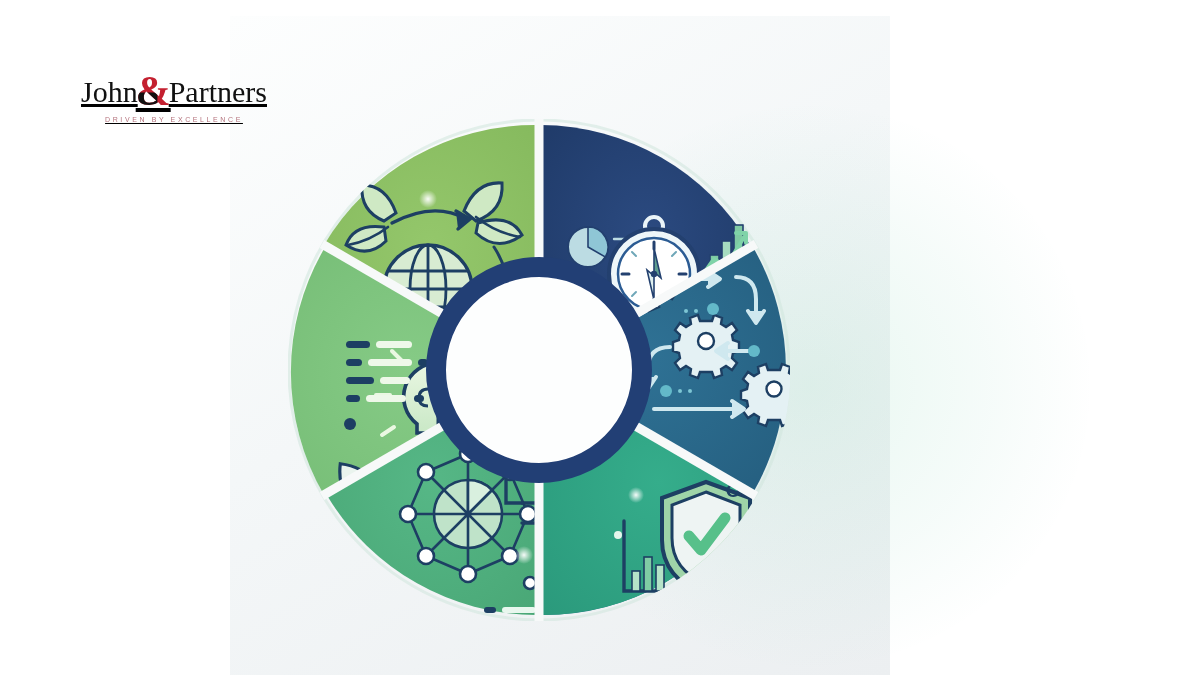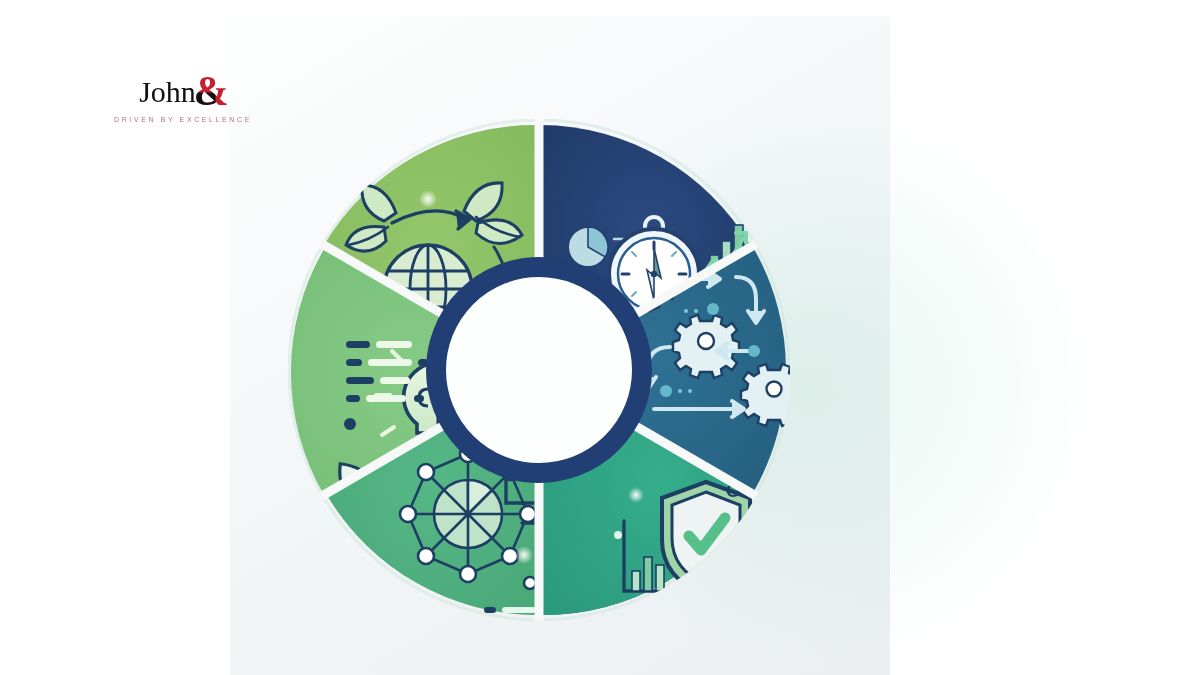--- a/index.html
+++ b/index.html
@@ -19,21 +19,21 @@
   }
   #panel-glow {
     position:absolute; left:300px; top:90px;
     width:560px; height:560px;
     border-radius:50%;
     background:radial-gradient(circle at 50% 50%, rgba(150,220,190,0.22) 0%, rgba(160,220,200,0.10) 45%, rgba(255,255,255,0) 72%);
     pointer-events:none;
   }
 
   
-  #logo-block { position:absolute; left:88px; top:72px; width:190px; }
+  #logo-block { position:absolute; left:79px; top:72px; width:190px;text-decoration:underline; }
   .logo-row {
     display:flex; align-items:baseline; justify-content:center;
     font-family:"Liberation Serif", serif;
     font-size:30px; color:#111111; letter-spacing:0px;
     white-space:nowrap;
   }
   .logo-amp {
     font-family:"Liberation Serif", serif;
     font-weight:700; font-size:42px; color:#c42030;
     position:relative; top:3px; margin:0 -2px;
@@ -64,20 +64,21 @@
   <div id="panel-glow"></div>
 </div>
 
 <div id="logo-block">
   <div class="logo-row">
     <span>John</span>
     <span class="logo-amp">
       <span>&amp;</span>
       <span class="logo-amp-dark">&amp;</span>
     </span>
+    <span>Partners</span>
   </div>
   <div class="logo-tag">DRIVEN BY EXCELLENCE</div>
 </div>
 
 <div id="wheel-wrap">
 <svg id="wheel-svg" viewBox="0 0 502 502" xmlns="http://www.w3.org/2000/svg">
   <defs>
     <clipPath id="cSeg1">
           <path d="M251,251 L251,0 A251,251 0 0,1 469.4,126.4 Z"></path>
         </clipPath>

